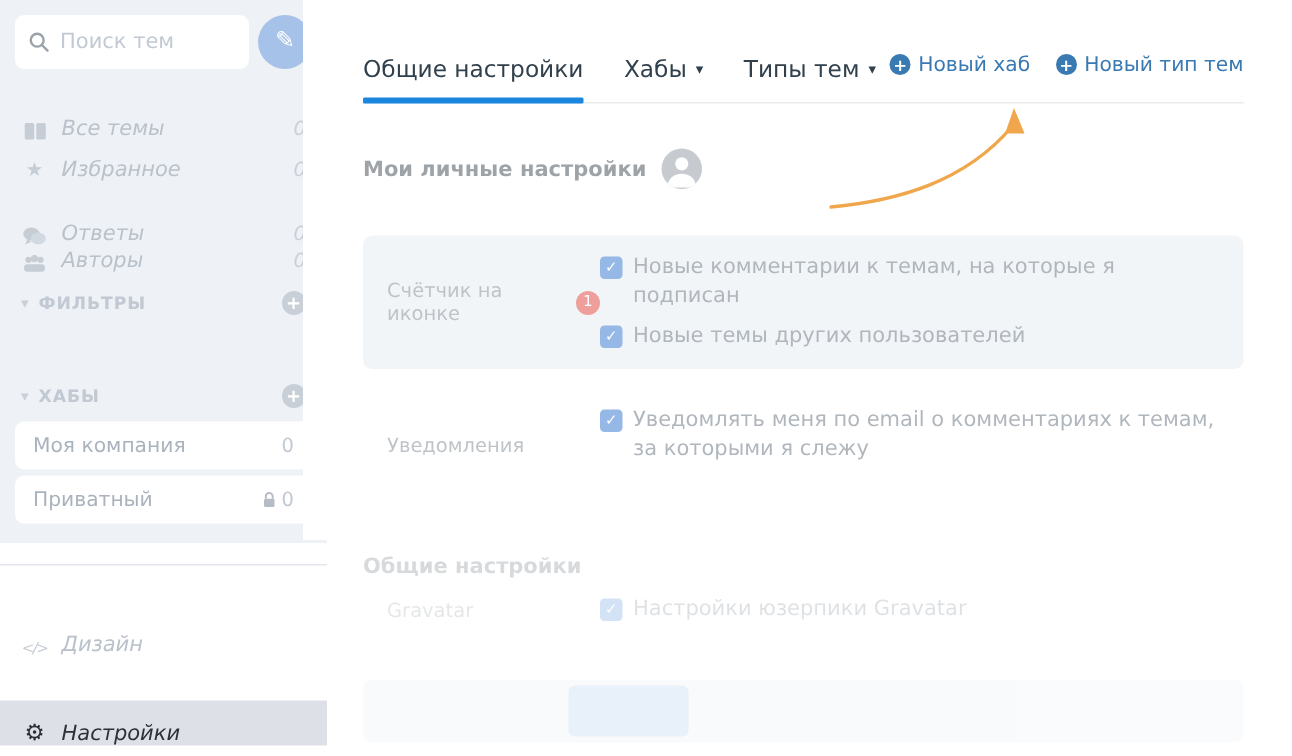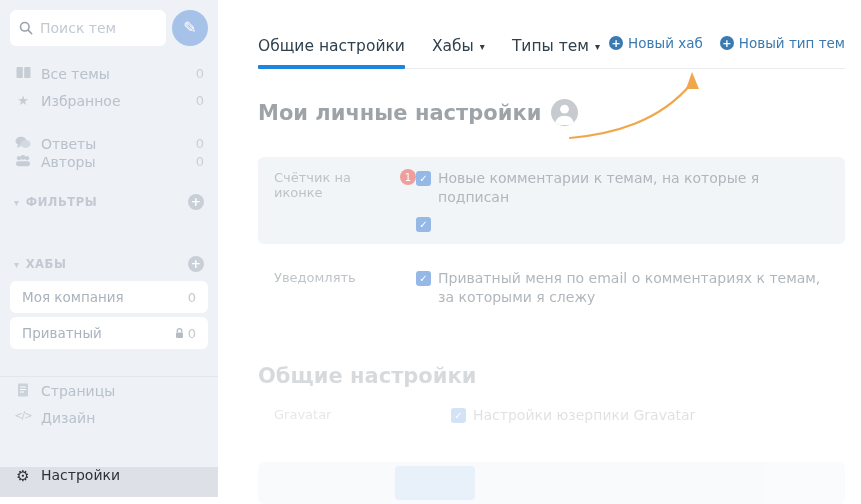--- a/index.html
+++ b/index.html
@@ -1,92 +1,92 @@
 <!DOCTYPE html>
 <html><head>
 <meta charset="utf-8">
 <style>
   * { margin:0; padding:0; box-sizing:border-box; }
   html,body { width:861px; height:504px; background:#fff;
     font-family:"DejaVu Sans","Liberation Sans",sans-serif; overflow:hidden; }
   .app { position:absolute; left:0; top:0; width:861px; height:504px; }
 
   
-  .sidebar { position:absolute; left:0; top:0; width:218px; height:497px; background:#eef1f6; }
+  .sidebar { position:absolute; left:0; top:0; width:218px; height:362px; background:#eef1f6; }
   .search-wrap { position:absolute; top:10px; left:10px; width:156px; height:36px; background:#fff;
     border-radius:6px; display:flex; align-items:center; padding:0 9px; gap:7px; }
   .search-wrap svg { flex:0 0 auto; }
   .search-input { border:none; outline:none; background:transparent; width:100%;
     font-size:14px; color:#7a838d; font-family:inherit; }
   .search-input::placeholder { color:#c2c9d2; }
   .compose-btn { position:absolute; top:10px; right:10px; width:36px; height:36px; border-radius:50%;
     background:#a7c2e9; color:#fff; display:flex; align-items:center; justify-content:center;
     font-size:16px; border:none; cursor:pointer; }
   .compose-btn .glyph { transform:rotate(0deg); line-height:1; }
 
-  .side-item { position:absolute; left:0; width:218px; height:28px; display:flex; align-items:flex-start;
-    padding:0 14px; gap:9px; font-size:14px; color:#b9c1ca; cursor:pointer; }
+  .side-item { position:absolute; left:0; width:218px; height:28px; display:flex; align-items:flex-end;
+    padding:0 14px; gap:9px; font-size:14px; color:#b9c1ca; cursor:pointer;font-style:italic; }
   .side-item .ico { width:18px; display:flex; justify-content:center; color:#c6cdd5; font-size:13px; }
   .side-item .count { margin-left:auto; font-size:13px; color:#c9d0d8; display:flex; align-items:center; gap:3px; }
 
   .side-header { position:absolute; left:0; width:218px; height:26px; display:flex; align-items:center;
     padding:0 14px; gap:6px; font-size:11.5px; font-weight:bold; letter-spacing:.6px; color:#c2c9d2; }
   .side-header .caret { font-size:10px; color:#c9d0d8; }
   .plus-circle { margin-left:auto; width:16px; height:16px; border-radius:50%; background:#c9cfd7;
     color:#fff; font-size:12px; font-weight:bold; display:flex; align-items:center; justify-content:center;
     cursor:pointer; line-height:1; }
 
   .hub-card { position:absolute; left:10px; width:198px; height:32px; background:#fff; border-radius:6px;
     display:flex; align-items:center; padding:0 12px; font-size:13.5px; color:#aab3bd; cursor:pointer; }
   .hub-card .count { margin-left:auto; font-size:13px; color:#c2c9d2; display:flex; align-items:center; gap:4px; }
 
   .footer-sep { position:absolute; left:0; top:376px; width:218px; height:1px; background:#e3e7ed; }
 
   .side-item.active { background:#dde1e7; color:#2c3136; height:30px; }
   .side-item.active .ico { color:#2c3136; font-size:15px; }
 
   
-  .main { position:absolute; left:218px; top:0; width:643px; height:360px; background:#fff; }
+  .main { position:absolute; left:202px; top:0; width:643px; height:360px; background:#fff; }
   .tabbar { position:absolute; left:40px; right:16px; top:0; height:69px; border-bottom:1px solid #e8ecef; }
   .tabs { position:absolute; left:0; bottom:13px; display:flex; gap:27px; }
   .tab { font-size:15.5px; color:#30404c; cursor:pointer; position:relative; display:flex;
     align-items:center; gap:6px; }
   .tab .caret { font-size:10px; color:#30404c; }
   .tab.active::after { content:""; position:absolute; left:0; right:0; bottom:-14px; height:4px;
     background:#1b86dd; border-radius:1px; }
   .actions { position:absolute; right:0; bottom:17px; display:flex; gap:17px; }
   .action-link { display:flex; align-items:center; gap:5px; font-size:13.5px; color:#3a7ab2; cursor:pointer; }
   .action-link .plus-blue { width:14px; height:14px; border-radius:50%; background:#3a7ab2; color:#fff;
     font-size:11px; font-weight:bold; display:flex; align-items:center; justify-content:center; line-height:1; }
 
   .content { position:absolute; left:40px; right:16px; top:69px; }
   .sect-personal { opacity:.55; }
   .sect-general { opacity:.22; }
 
   .page-title { margin-top:30px; display:flex; align-items:center; gap:10px;
-    font-size:21px; font-weight:bold; color:#4f5962; line-height:26px; }
+    font-size:14px; font-weight:bold; color:#4f5962; line-height:26px; }
   .avatar { width:27px; height:27px; border-radius:50%; background:#9aa1a8; overflow:hidden;
     display:flex; align-items:center; justify-content:center; flex:0 0 auto; }
 
   .set-row { display:flex; padding:12px 16px; border-radius:6px; min-height:76px; }
   .set-row.striped { background:#e8edf2; }
   .set-row .lbl { width:142px; flex:0 0 auto; font-size:13px; color:#8a939c; padding-top:1px;
-    display:flex; align-items:flex-start; gap:6px; }
+    display:flex; align-items:center; gap:6px; }
   .badge { width:16px; height:16px; border-radius:50%; background:#e2514a; color:#fff; font-size:10px;
     display:flex; align-items:center; justify-content:center; flex:0 0 auto; margin-top:-1px; }
   .opts { display:flex; flex-direction:column; gap:8px; max-width:440px; }
   .opt { display:flex; gap:7px; align-items:flex-start; font-size:14px; line-height:19px; color:#6f7b87;
     cursor:pointer; }
   .cb { width:15px; height:15px; border-radius:3px; background:#3f7fd4; color:#fff; font-size:10px;
     display:flex; align-items:center; justify-content:center; flex:0 0 auto; margin-top:2px; line-height:1; }
 
   .row-personal-1 { margin-top:31px; }
   .row-personal-2 { margin-top:13px; }
   .h2-general { margin-top:30px; }
-  .row-gravatar { margin-top:17px; min-height:20px; padding:0 16px;gap:35px; }
+  .row-gravatar { margin-top:6px; min-height:20px; padding:0 16px; }
   .bottom-stripe { margin-top:36px; height:42px; background:#e8edf2; border-radius:6px; position:relative; }
   .faded-button-shape { position:absolute; left:137px; top:4px; width:80px; height:34px;
     background:#9cc0e8; border-radius:4px; }
 
   .arrow-annotation { position:absolute; left:345px; top:68px; pointer-events:none; z-index:5; }
 </style>
 </head>
 <body>
 
 <div class="app">
@@ -164,31 +164,20 @@
         <svg width="9" height="11" viewBox="0 0 9 11">
             <path d="M2.2 4.5 V3 a2.3 2.3 0 0 1 4.6 0 V4.5" fill="none" stroke="#b5bcc5" stroke-width="1.3"></path>
             <rect x="1" y="4.5" width="7" height="5.5" rx="1" fill="#b5bcc5"></rect>
           </svg>
         <span>0</span>
       </span>
     </div>
 
     <div class="footer-sep"></div>
 
-    <div class="side-item" style="top:383px">
-      <span class="ico">
-        <svg width="12" height="14" viewBox="0 0 12 14">
-            <rect x="1" y="0.5" width="10" height="13" rx="1.2" fill="#ccd2d9"></rect>
-            <line x1="3.2" y1="4" x2="8.8" y2="4" stroke="#fff" stroke-width="1"></line>
-            <line x1="3.2" y1="6.5" x2="8.8" y2="6.5" stroke="#fff" stroke-width="1"></line>
-            <line x1="3.2" y1="9" x2="7" y2="9" stroke="#fff" stroke-width="1"></line>
-          </svg>
-      </span>
-      <span>Страницы</span>
-    </div>
     <div class="side-item" style="top:410px">
       <span class="ico" style="font-size:10px;letter-spacing:-1px">&lt;/&gt;</span>
       <span>Дизайн</span>
     </div>
     <div class="side-item active" style="top:467px">
       <span class="ico">⚙</span>
       <span>Настройки</span>
     </div>
   </div>
 
@@ -243,32 +232,33 @@
             <span>Счётчик на иконке</span>
             <span class="badge">1</span>
           </div>
           <div class="opts">
             <div class="opt">
               <span class="cb">✓</span>
               <span>Новые комментарии к темам, на которые я подписан</span>
             </div>
             <div class="opt">
               <span class="cb">✓</span>
+              <span>Новые темы других пользователей</span>
             </div>
           </div>
         </div>
 
         <div class="set-row row-personal-2">
           <div class="lbl">
-            <span>Уведомлять</span>
+            <span>Уведомления</span>
           </div>
           <div class="opts">
             <div class="opt">
               <span class="cb">✓</span>
-              <span>Приватный меня по email о комментариях к темам, за которыми я слежу</span>
+              <span>Уведомлять меня по email о комментариях к темам, за которыми я слежу</span>
             </div>
           </div>
         </div>
       </div>
 
       <div class="sect-general">
         <div class="page-title h2-general">
           <span>Общие настройки</span>
         </div>
 

